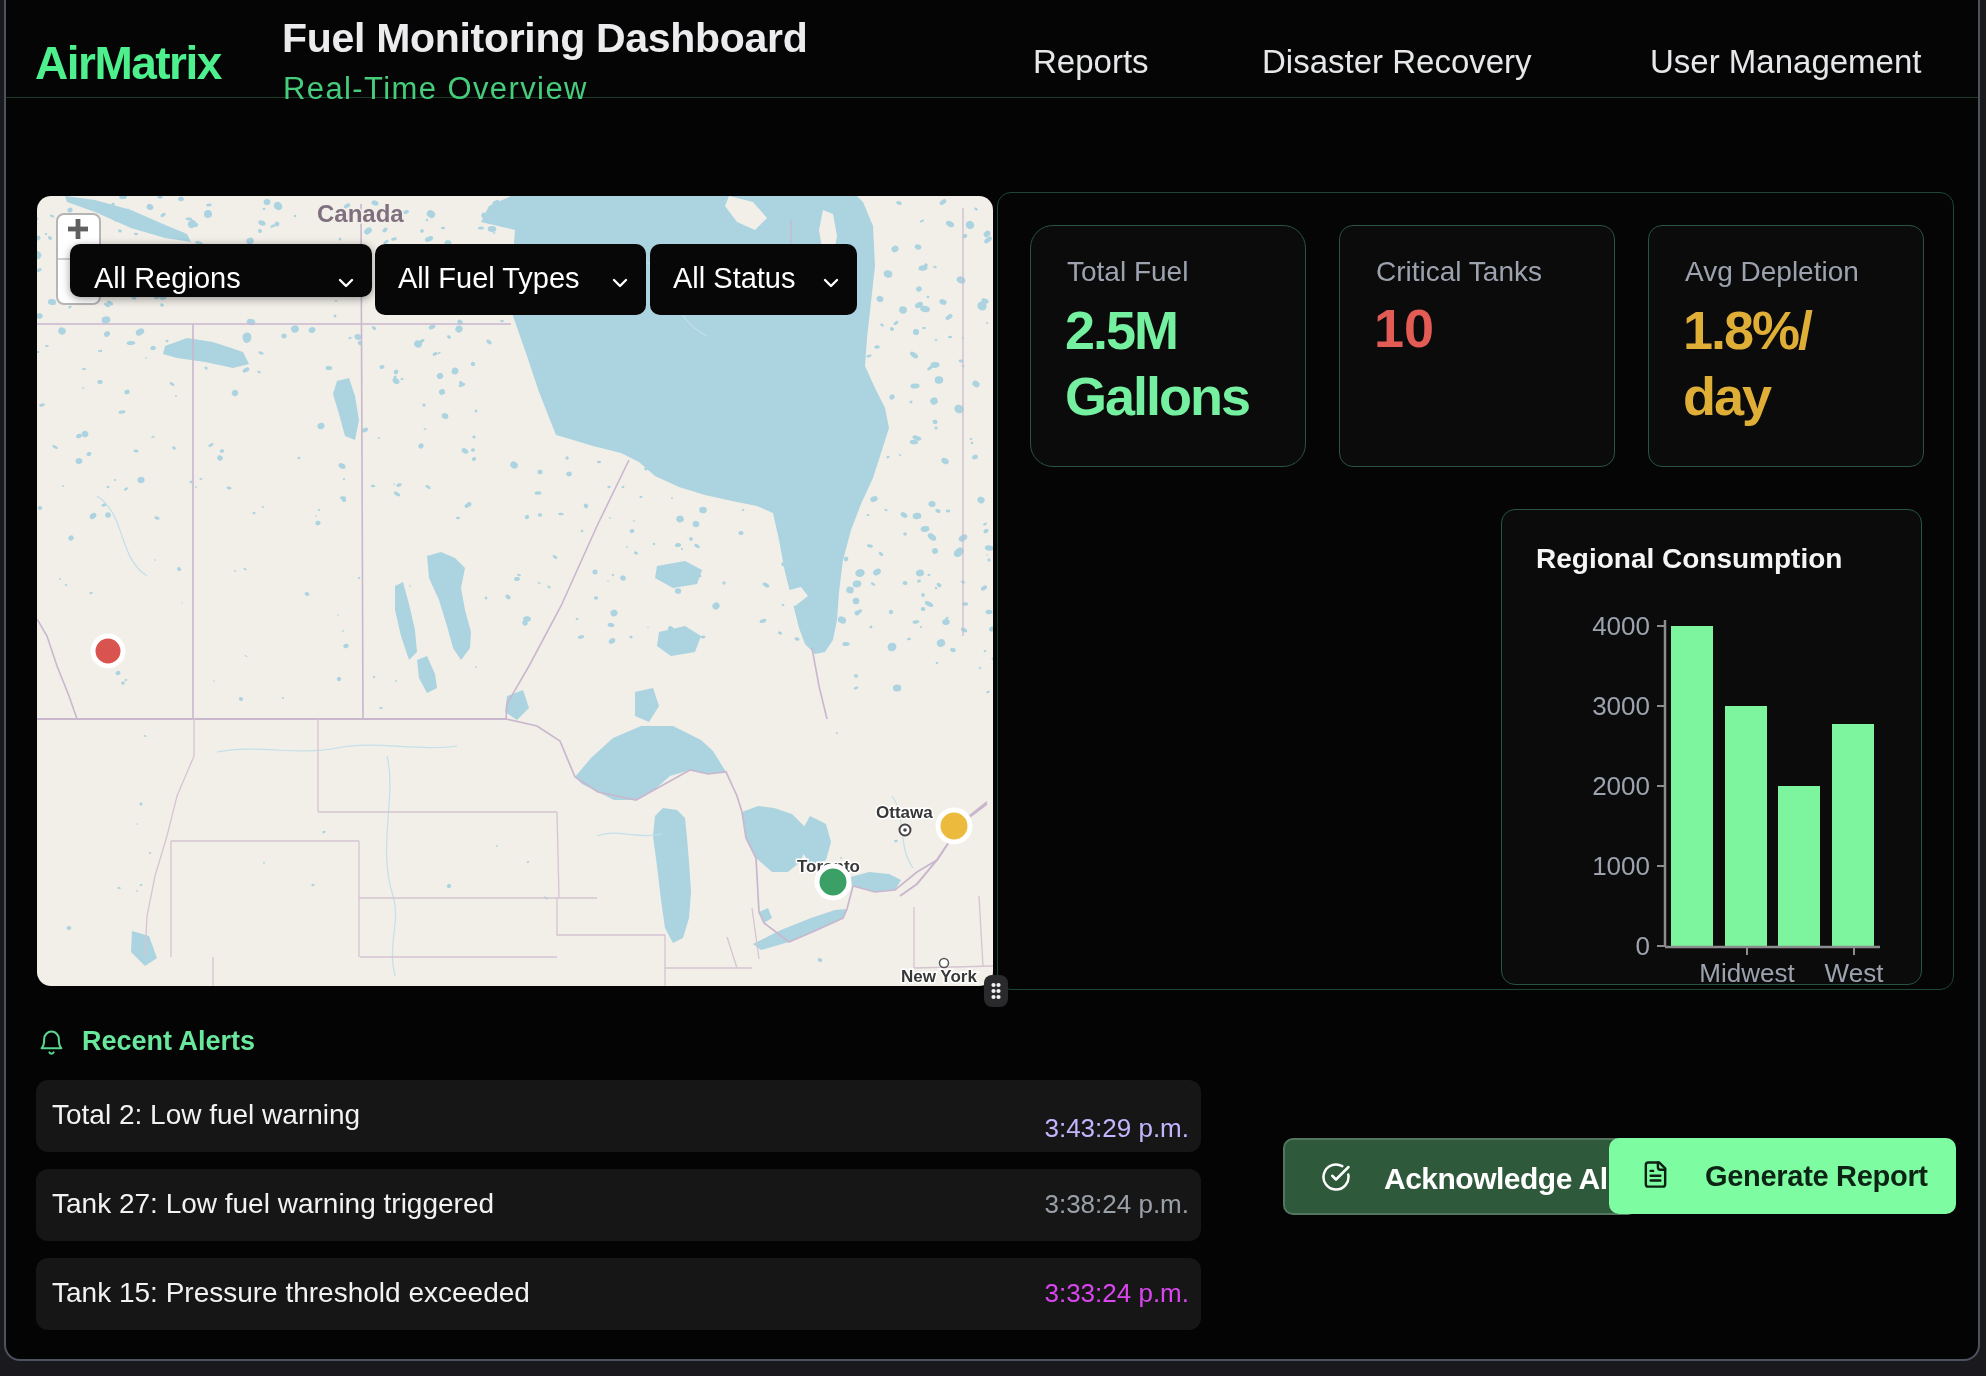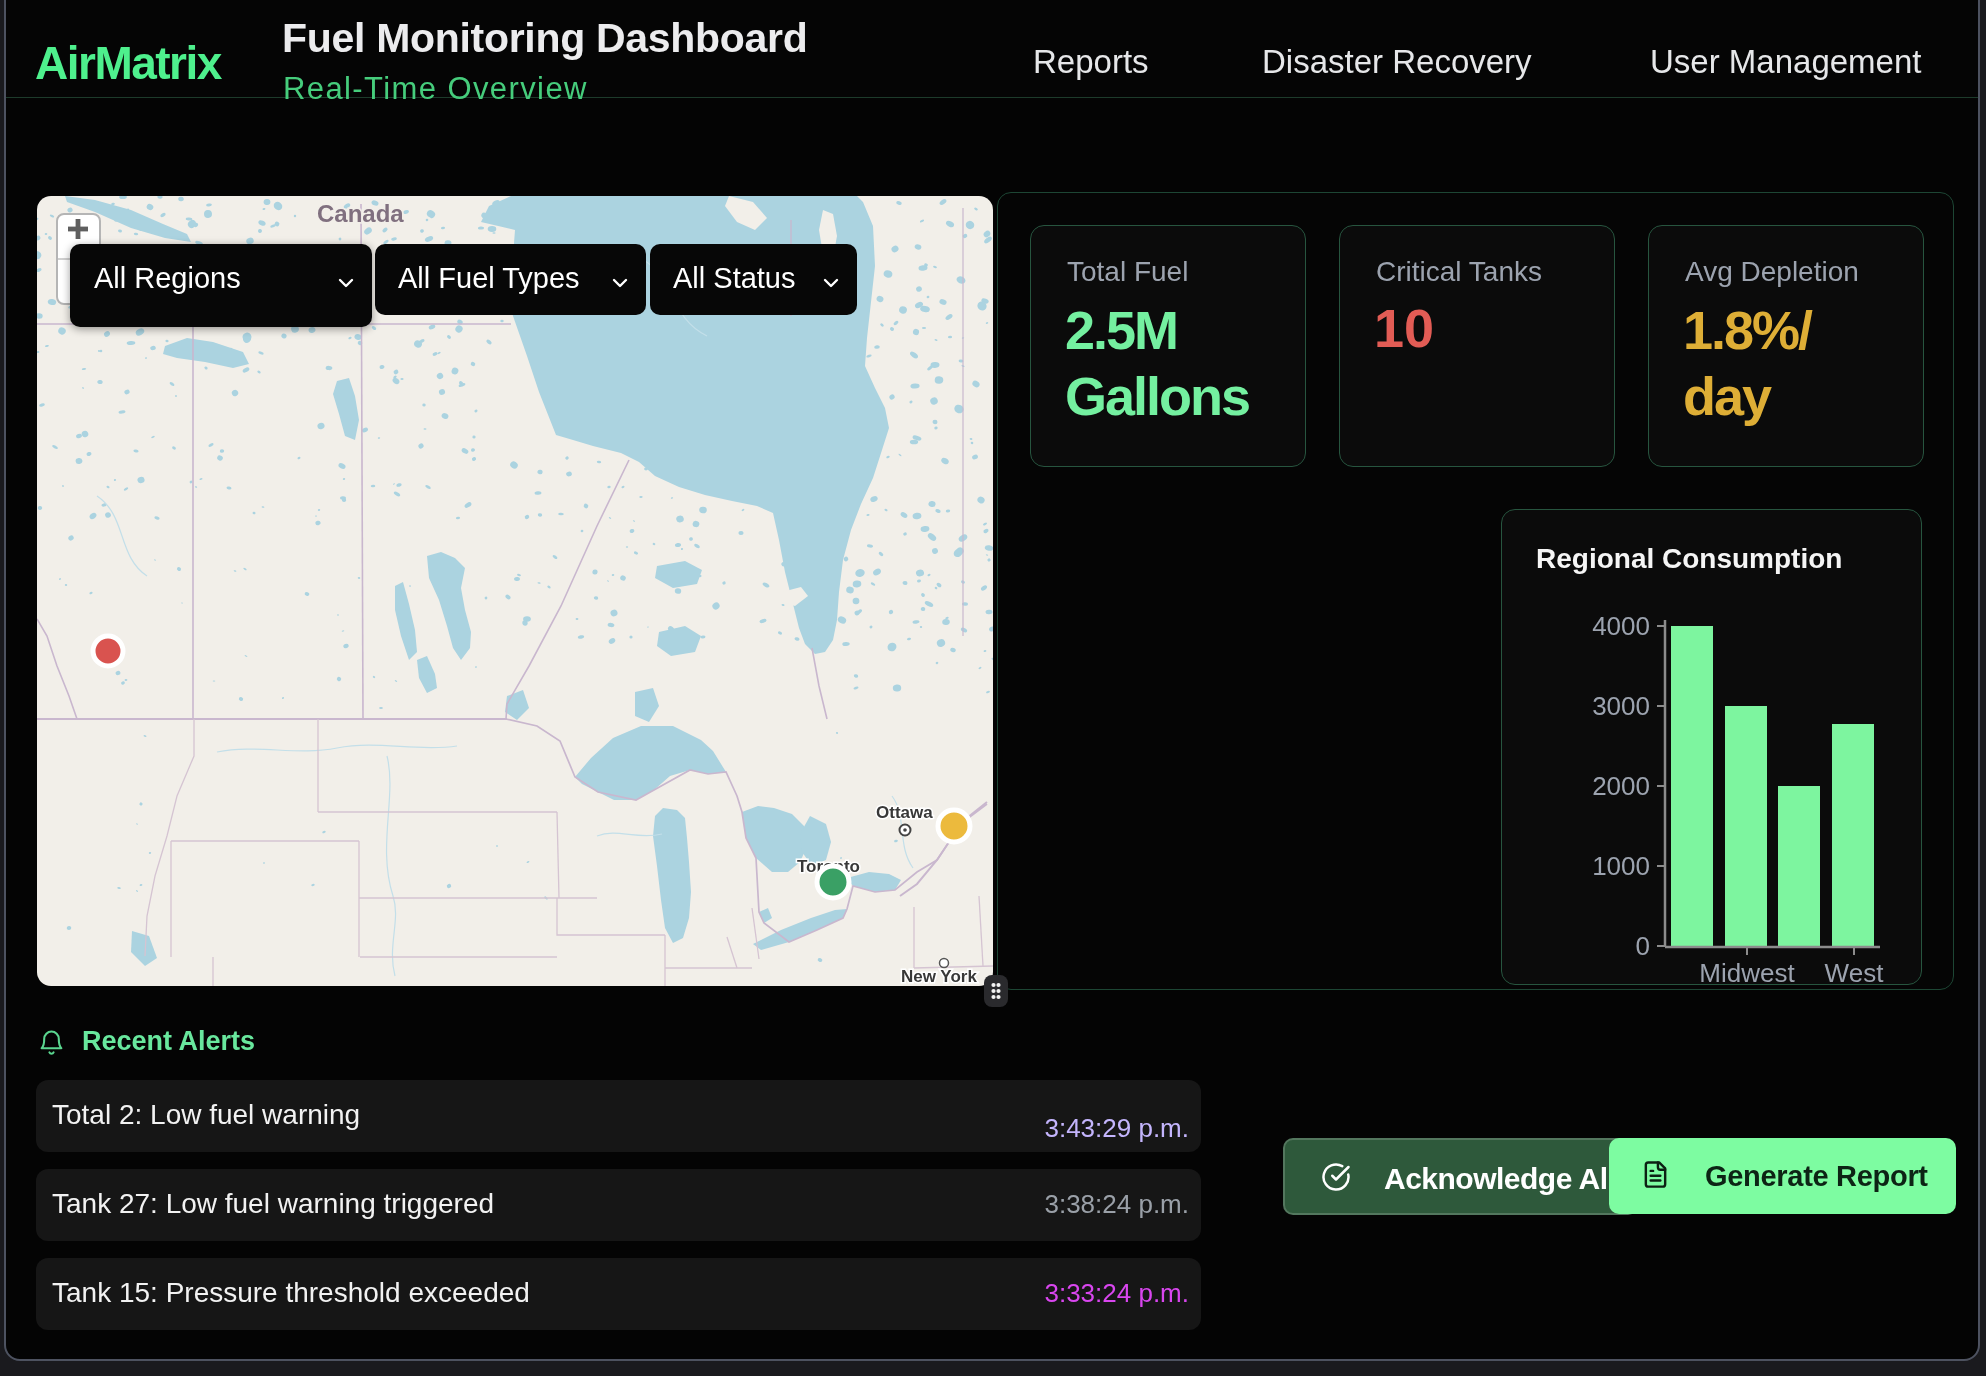--- a/index.html
+++ b/index.html
@@ -618,21 +618,21 @@
         <circle cx="71" cy="455" r="15" fill="#d9534f" stroke="#fff" stroke-width="5"></circle>
         <circle cx="917" cy="630" r="16" fill="#ecba3d" stroke="#fff" stroke-width="5"></circle>
         <circle cx="796" cy="686" r="16" fill="#3aa065" stroke="#fff" stroke-width="5"></circle>
       </svg>
    <div class="abs" style="left:19px;top:17px;width:45px;height:92px;background:#ffffff;border:2px solid #b5b5b5;border-radius:8px;"></div>
    <div class="abs" style="left:21px;top:62px;width:41px;height:2px;background:#d0d0d0;"></div>
    <svg class="abs" style="left:31px;top:23px" width="20" height="20" viewBox="0 0 20 20">
         <rect x="0" y="7.6" width="20" height="4.8" fill="#5f5f5f"></rect>
         <rect x="7.6" y="0" width="4.8" height="20" fill="#5f5f5f"></rect>
       </svg>
-   <div class="abs" style="left:33px;top:48px;width:302px;height:83px;background:#070707;border-radius:10px;box-shadow:0 2px 8px rgba(0,0,0,.4);padding-left:36px;">
+   <div class="abs" style="left:33px;top:48px;width:302px;height:53px;background:#070707;border-radius:10px;box-shadow:0 2px 8px rgba(0,0,0,.4);padding-left:36px;">
      <div class="abs" style="left:24px;top:18px;font-size:29px;color:#fff;">All Regions</div>
      <div class="abs" style="right:18px;top:30px;"><svg width="16" height="10" viewBox="0 0 16 10" fill="none" stroke="#ffffff" stroke-width="2.4" stroke-linecap="round" stroke-linejoin="round">
             <path d="M2 2 L8 8 L14 2"></path>
           </svg></div>
    </div>
    <div class="abs" style="left:338px;top:48px;width:271px;height:71px;background:#070707;border-radius:10px;text-align:center;">
      <div class="abs" style="left:23px;top:18px;font-size:29px;color:#fff;">All Fuel Types</div>
      <div class="abs" style="right:18px;top:30px;"><svg width="16" height="10" viewBox="0 0 16 10" fill="none" stroke="#ffffff" stroke-width="2.4" stroke-linecap="round" stroke-linejoin="round">
             <path d="M2 2 L8 8 L14 2"></path>
           </svg></div>
@@ -640,21 +640,21 @@
    <div class="abs" style="left:613px;top:48px;width:207px;height:71px;background:#070707;border-radius:10px;">
      <div class="abs" style="left:23px;top:18px;font-size:29px;color:#fff;">All Status</div>
      <div class="abs" style="right:18px;top:30px;"><svg width="16" height="10" viewBox="0 0 16 10" fill="none" stroke="#ffffff" stroke-width="2.4" stroke-linecap="round" stroke-linejoin="round">
             <path d="M2 2 L8 8 L14 2"></path>
           </svg></div>
    </div>
  </div>
 
  <div class="abs" style="left:991px;top:210px;width:957px;height:798px;border:1px solid #1d4634;border-radius:14px;background:#050505;"></div>
 
- <div class="abs" style="left:1024px;top:243px;width:276px;height:242px;background:#0b0b0b;border:1px solid #27553f;border-radius:14px;">
+ <div class="abs" style="left:1024px;top:243px;width:276px;height:242px;background:#0b0b0b;border:1px solid #27553f;border-radius:23px;">
    <div class="abs" style="left:36px;top:30px;font-size:28px;color:#9ca3af;">Total Fuel</div>
    <div class="abs" style="left:34px;top:71px;font-size:54px;font-weight:bold;color:#74f0a0;line-height:66px;letter-spacing:-2px;">2.5M<br>Gallons</div>
  </div>
  <div class="abs" style="left:1333px;top:243px;width:276px;height:242px;background:#0b0b0b;border:1px solid #27553f;border-radius:14px;">
    <div class="abs" style="left:36px;top:30px;font-size:28px;color:#9ca3af;">Critical Tanks</div>
    <div class="abs" style="left:34px;top:71px;font-size:54px;font-weight:bold;color:#e25c55;">10</div>
  </div>
  <div class="abs" style="left:1642px;top:243px;width:276px;height:242px;background:#0b0b0b;border:1px solid #27553f;border-radius:14px;">
    <div class="abs" style="left:36px;top:30px;font-size:28px;color:#9ca3af;">Avg Depletion</div>
    <div class="abs" style="left:34px;top:71px;font-size:54px;font-weight:bold;color:#deae36;line-height:66px;letter-spacing:-2px;">1.8%/<br>day</div>

